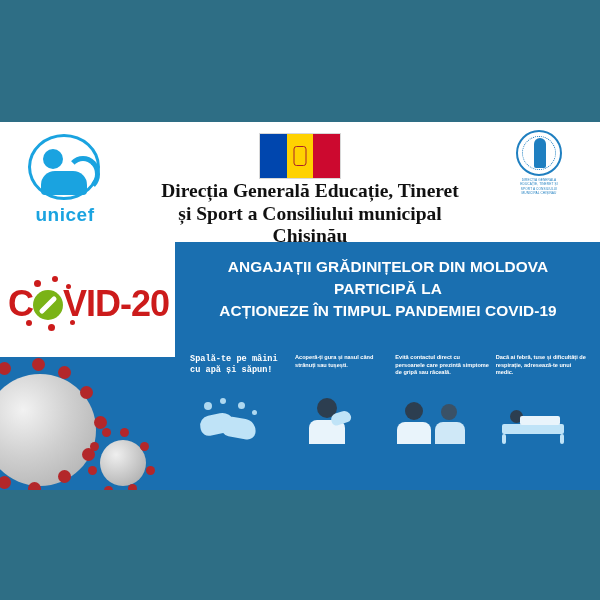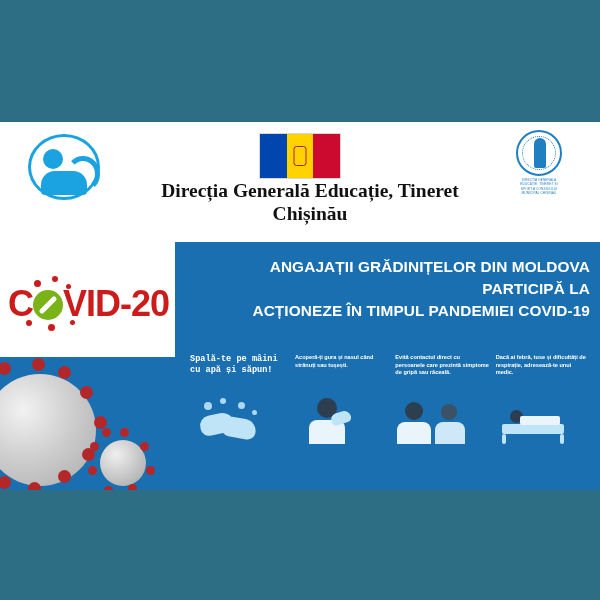--- a/index.html
+++ b/index.html
@@ -289,21 +289,21 @@
     height: 9px;
     border-radius: 50%;
     background: #b3272a;
   }
 
   .headline {
     position: absolute;
     left: 186px;
     top: 14px;
     width: 404px;
-    text-align: right;
+    text-align: center;
     color: #ffffff;
     font-family: "Liberation Sans", sans-serif;
     font-weight: bold;
     font-size: 15.4px;
     line-height: 1.42;
     letter-spacing: 0.1px;
   }
 
   
   .panels {
@@ -388,30 +388,32 @@
 </head>
 <body>
 
 <div class="poster">
 
   <div class="header">
 
     <div class="unicef">
       <div class="logo-mark"></div>
       <div class="logo-arm"></div>
+      <div class="logo-text">unicef</div>
     </div>
 
     <div class="flag">
       <div class="b"></div>
         <div class="y"></div>
         <div class="r"></div>
     </div>
 
     <div class="title">
       <div>Direcția Generală Educație, Tineret</div>
+      <div>și Sport a Consiliului municipal</div>
       <div>Chișinău</div>
     </div>
 
     <div class="dgets-logo">
       <div class="circ">
         <div class="dots"></div>
       </div>
       <div class="cap">DIRECȚIA GENERALĂ EDUCAȚIE, TINERET ȘI SPORT A CONSILIULUI MUNICIPAL CHIȘINĂU</div>
     </div>
   </div>

